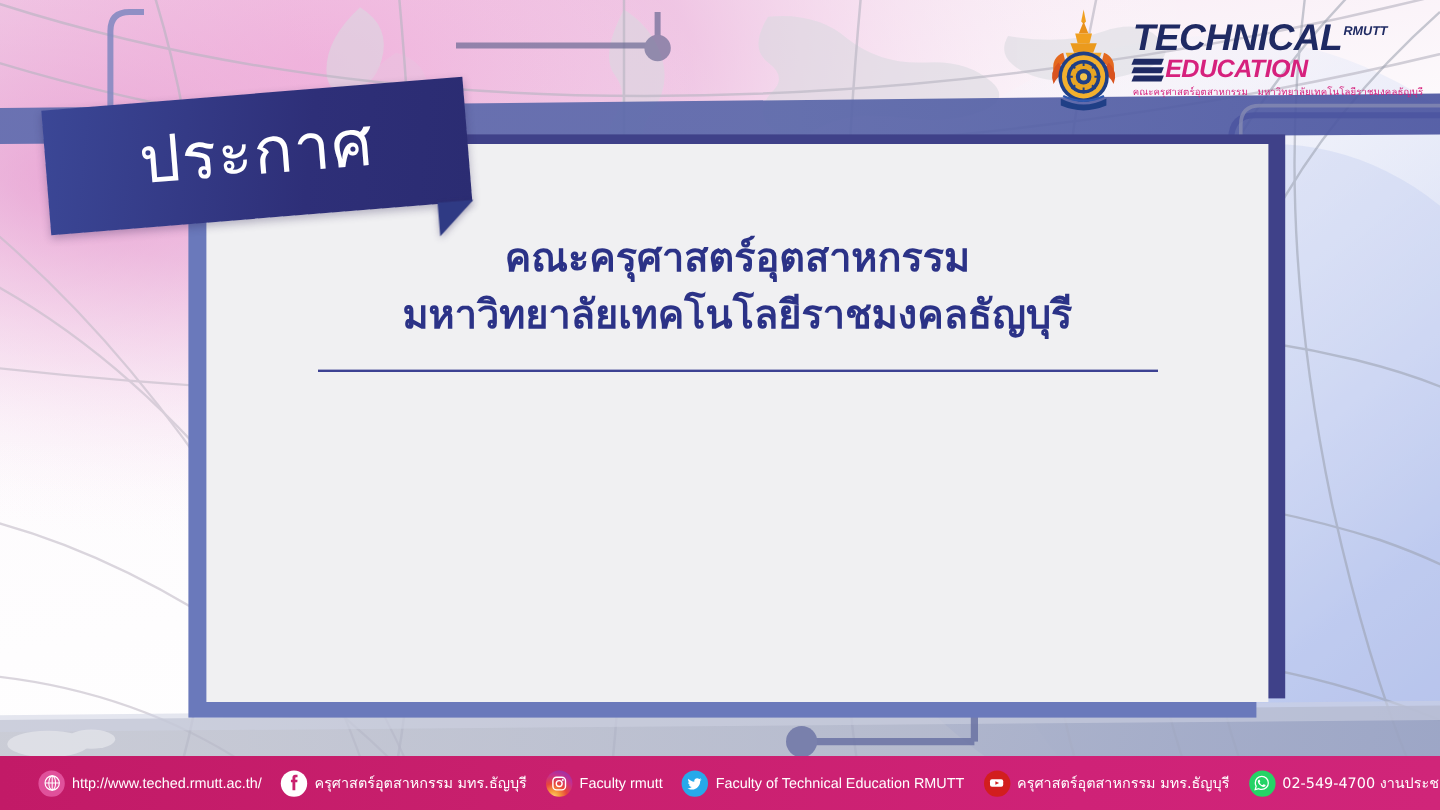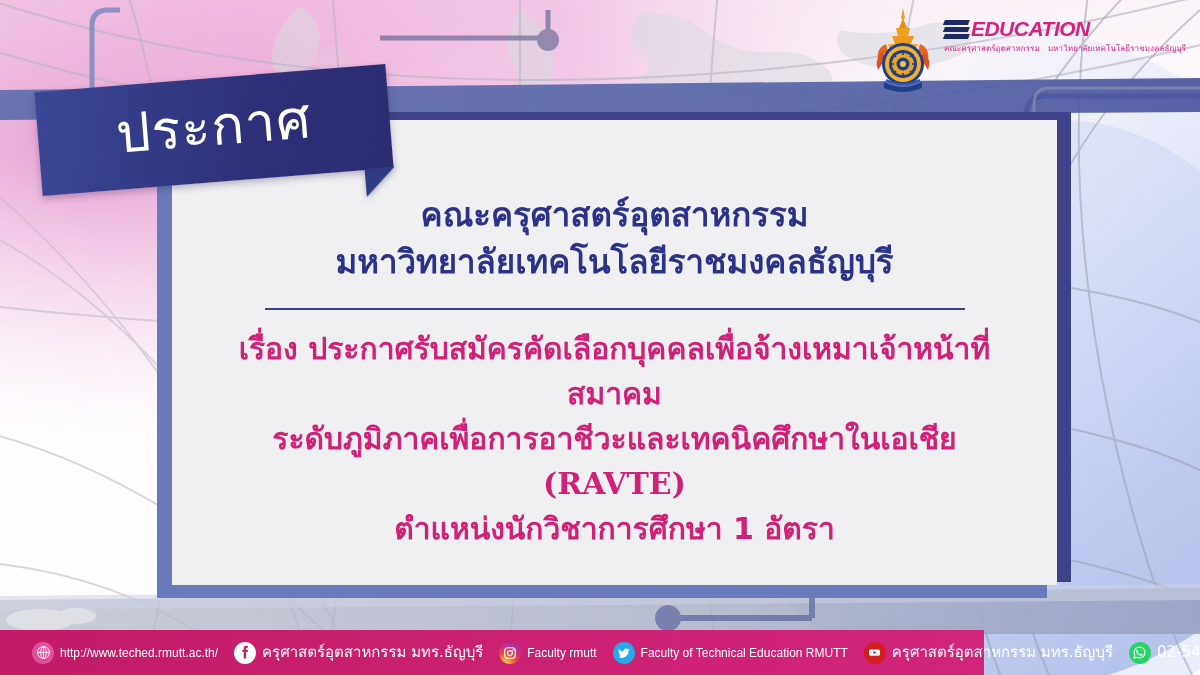--- a/index.html
+++ b/index.html
@@ -105,28 +105,28 @@
   .subject{
     color:#cf2277; text-align:center;
     font-size:30px; line-height:1.5;
     font-family:"DejaVu Sans","Liberation Sans",sans-serif;
     font-weight:bold;
   }
   .subject .latin{ font-family:"DejaVu Serif","Liberation Serif",serif; }
 
   
   .footer{
-    position:absolute; left:0; bottom:0; width:984px; height:45px;
+    position:absolute; left:0; bottom:0; width:1200px; height:45px;
     background:linear-gradient(90deg,#c21a67 0%,#c9206e 40%,#cf2277 75%,#d02579 100%);
     display:flex; align-items:center; z-index:40;
     padding-left:32px; gap:0px;
   }
   .f-item{ display:flex; align-items:center; gap:6px; margin-right:16px; white-space:nowrap; }
   .f-label{
-    color:#ffffff; font-size:15px; line-height:1;
+    color:#ffffff; font-size:12px; line-height:1;
     font-family:"DejaVu Sans","Liberation Sans",sans-serif;
   }
   .f-label.latin{ font-family:"Liberation Sans",sans-serif; font-size:12px; }
   .f-icon{
     width:22px; height:22px; border-radius:50%;
     display:flex; align-items:center; justify-content:center;
     flex:0 0 22px;
   }
   .ic-web{ background:#e0519b; }
   .ic-fb{ background:#ffffff; }
@@ -289,20 +289,24 @@
           <line x1="38" y1="65" x2="41" y2="68"></line>
         <line x1="41" y1="48" x2="38" y2="51"></line>
           <line x1="24" y1="65" x2="21" y2="68"></line>
       </g>
 
       <path d="M12 76 Q 31 86 50 76 L50 82 Q 31 90 12 82 Z" fill="#1f3f86"></path>
       <path d="M14 74 Q 31 82 48 74" stroke="#2f59b0" stroke-width="2" fill="none"></path>
     </svg>
 
     <div class="wordmark">
+      <div class="wm-line1">
+        <span>TECHNICAL</span>
+        <span class="wm-rmutt">RMUTT</span>
+      </div>
       <div class="wm-line2">
         <span class="wm-bars">
             <i></i>
             <i></i>
             <i></i>
           </span>
         <span>EDUCATION</span>
       </div>
       <div class="wm-thai">
         <span>คณะครุศาสตร์อุตสาหกรรม</span><span class="sep"></span><span>มหาวิทยาลัยเทคโนโลยีราชมงคลธัญบุรี</span>
@@ -321,25 +325,20 @@
   <div class="card-darkborder"></div>
 
   <div class="card">
     <div class="org">
       <div>คณะครุศาสตร์อุตสาหกรรม</div>
       <div>มหาวิทยาลัยเทคโนโลยีราชมงคลธัญบุรี</div>
     </div>
 
     <div class="divider"></div>
 
-    <div class="subject">
-      <div>เรื่อง ประกาศรับสมัครคัดเลือกบุคคลเพื่อจ้างเหมาเจ้าหน้าที่สมาคม</div>
-      <div><span>ระดับภูมิภาคเพื่อการอาชีวะและเทคนิคศึกษาในเอเชีย </span><span class="latin">(RAVTE)</span></div>
-      <div>ตำแหน่งนักวิชาการศึกษา 1 อัตรา</div>
-    </div>
   </div>
 
   <div class="footer">
 
     <div class="f-item">
       <span class="f-icon ic-web">
         <svg viewBox="0 0 24 24" width="15" height="15">
           <circle cx="12" cy="12" r="9.5" fill="none" stroke="#ffffff" stroke-width="1.6"></circle>
           <ellipse cx="12" cy="12" rx="4.5" ry="9.5" fill="none" stroke="#ffffff" stroke-width="1.4"></ellipse>
           <line x1="2.5" y1="12" x2="21.5" y2="12" stroke="#ffffff" stroke-width="1.4"></line>

